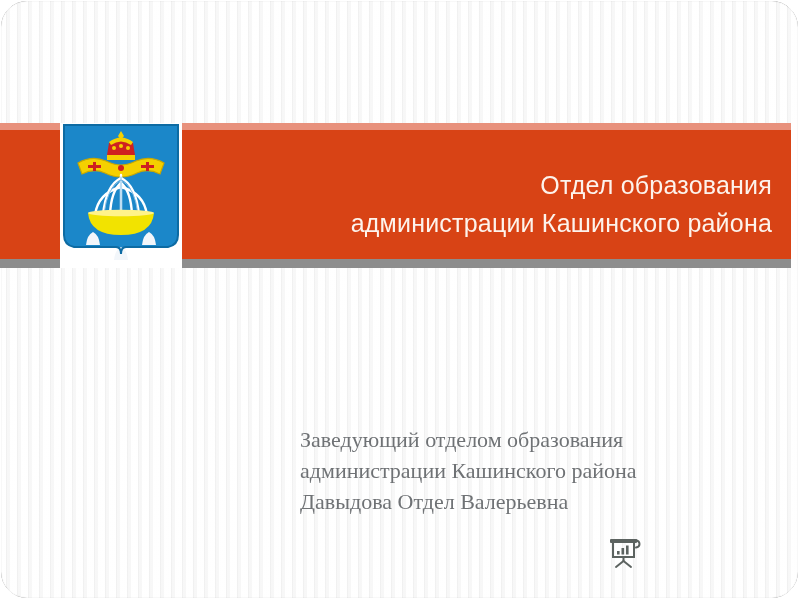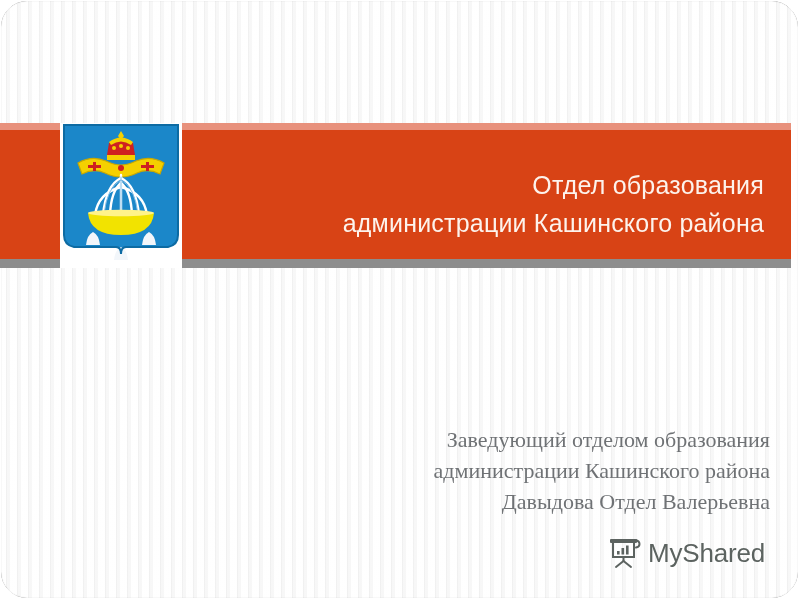--- a/index.html
+++ b/index.html
@@ -97,39 +97,39 @@
     left: 62px;
     top: 123px;
     width: 118px;
     height: 145px;
     display: block;
   }
 
   
   .title {
     position: absolute;
-    left: 184px;
+    left: 192px;
     top: 166px;
     width: 580px;
     text-align: right;
     color: #fdf3ec;
     font-family: "Liberation Sans", sans-serif;
     font-size: 25px;
     line-height: 38px;
     letter-spacing: 0.2px;
     white-space: pre-line;
   }
 
   
   .subtitle {
     position: absolute;
     left: 300px;
     top: 424px;
     width: 470px;
-    text-align: right;
+    text-align: left;
     color: #6f7275;
     font-family: "Liberation Serif", serif;
     font-size: 22px;
     line-height: 31px;
   }
   .subtitle-line {
     display: block;
     white-space: nowrap;
   }
 
@@ -230,16 +230,15 @@
       <path d="M4 4 H29 V6 H4 Z" fill="none" stroke="#5c6360" stroke-width="2" stroke-linejoin="round"></path>
       <rect x="6" y="6" width="21" height="15" fill="none" stroke="#5c6360" stroke-width="2"></rect>
       <rect x="10" y="15" width="2.6" height="3.5" fill="#5c6360"></rect>
       <rect x="14.5" y="12" width="2.6" height="6.5" fill="#5c6360"></rect>
       <rect x="19" y="9.5" width="2.6" height="9" fill="#5c6360"></rect>
       <path d="M16.5 21 V25" stroke="#5c6360" stroke-width="2"></path>
       <path d="M16.5 25 L9 31" stroke="#5c6360" stroke-width="2" stroke-linecap="round"></path>
       <path d="M16.5 25 L24 31" stroke="#5c6360" stroke-width="2" stroke-linecap="round"></path>
       <path d="M28.5 4 q4 1 4 4 q0 3 -3.5 3.5" fill="none" stroke="#5c6360" stroke-width="2" stroke-linecap="round"></path>
     </svg>
-    <span class="watermark-text">MyShared</span>
   </div>
 
 </div>
 
 </body></html>

